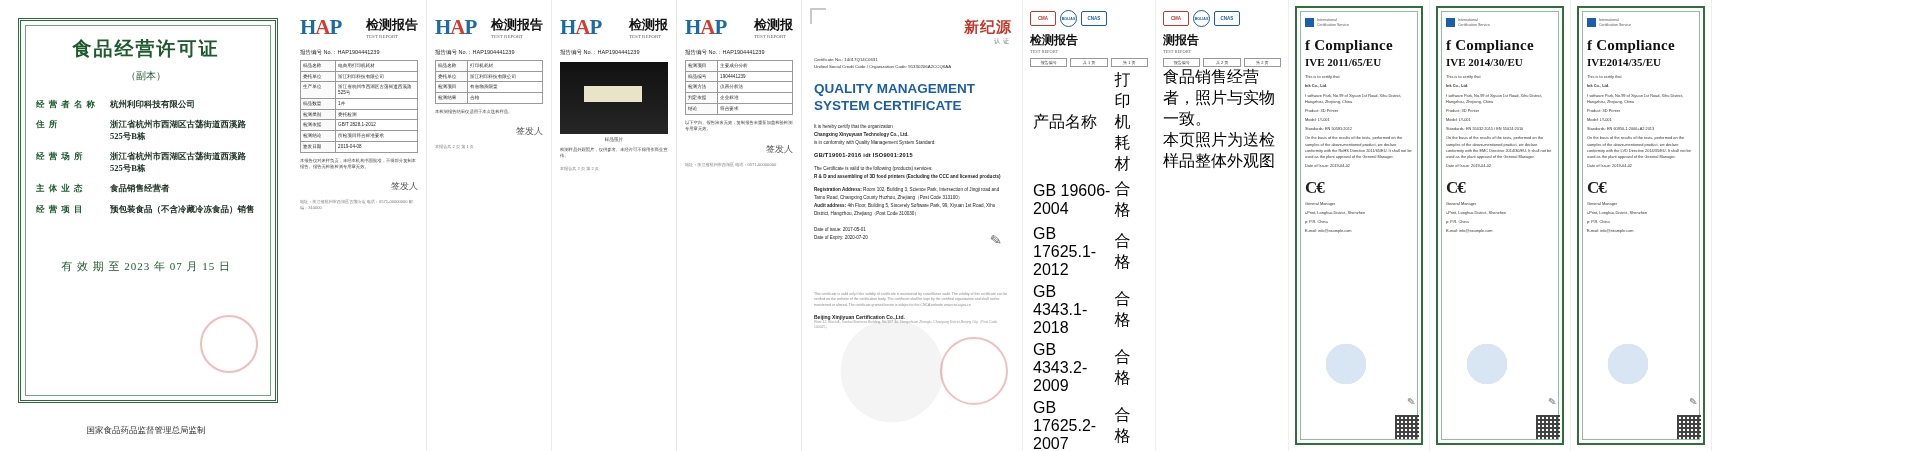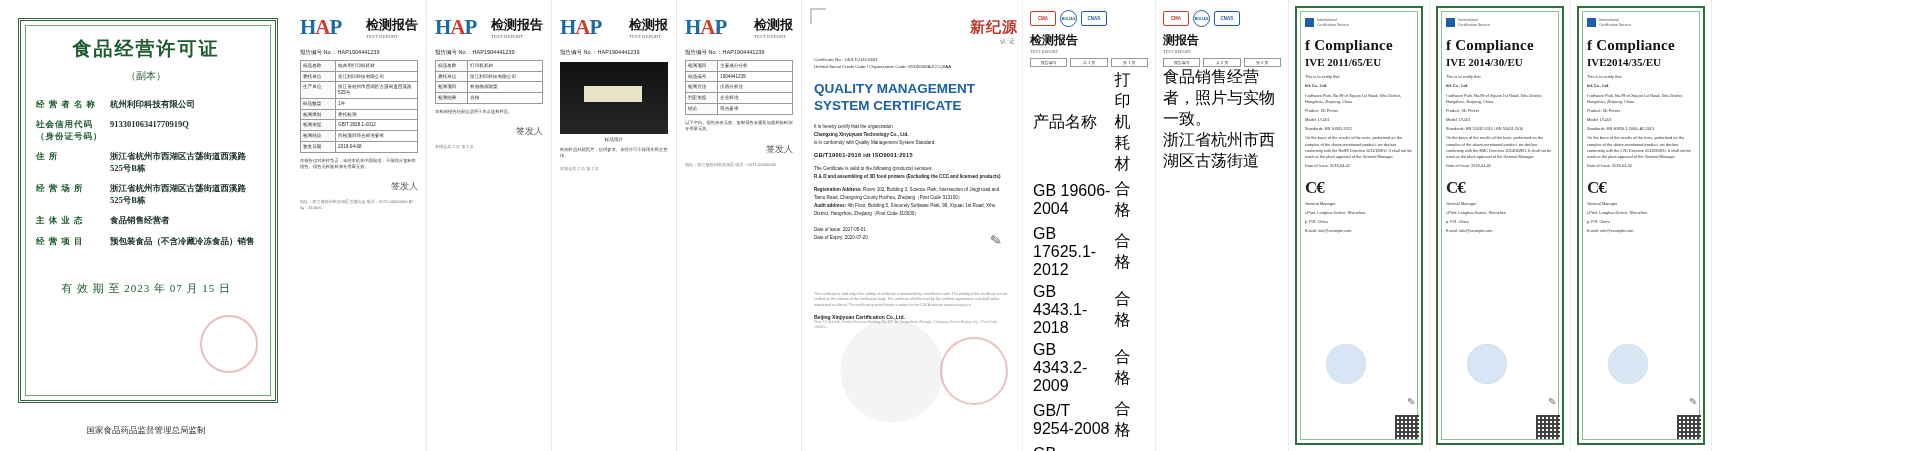--- a/index.html
+++ b/index.html
@@ -10,21 +10,21 @@
   
   .d1{width:272px;padding:14px 10px 22px 10px;}
   .d1 .frame{position:absolute;left:18px;top:18px;right:14px;bottom:48px;border:3px double #2f6a3c;}
   .d1 .frame:after{content:"";position:absolute;left:4px;top:4px;right:4px;bottom:4px;border:1px solid #6ca97a;}
   .d1 .title{position:relative;text-align:center;font-family:"Liberation Serif",serif;font-size:19px;font-weight:bold;color:#1d5a2c;margin-top:22px;letter-spacing:2px;}
   .d1 .sub{position:relative;text-align:center;font-family:"Liberation Serif",serif;font-size:10px;color:#1d5a2c;margin-top:7px;}
   .d1 .rows{position:relative;margin:16px 26px 0 26px;font-family:"Liberation Serif",serif;font-size:8.5px;color:#1d5a2c;line-height:1.35;}
   .d1 .row{display:flex;margin-bottom:9px;font-weight:bold;}
   .d1 .lbl{width:74px;flex:0 0 74px;letter-spacing:1px;}
   .d1 .val{flex:1;border-bottom:0px solid transparent;color:#20352a;}
-  .d1 .valid{position:relative;text-align:center;margin-top:34px;font-family:"Liberation Serif",serif;font-size:11px;color:#1d5a2c;letter-spacing:1px;}
+  .d1 .valid{position:relative;text-align:center;margin-top:44px;font-family:"Liberation Serif",serif;font-size:11px;color:#1d5a2c;letter-spacing:1px;}
   .d1 .foot{position:absolute;left:0;right:0;bottom:14px;text-align:center;font-family:"Liberation Serif",serif;font-size:8.5px;color:#333;}
   .d1 .seal{position:absolute;right:34px;bottom:78px;width:54px;height:54px;border-radius:50%;border:2px solid rgba(200,40,40,.55);opacity:.55;}
 
   
   .rep{border-right:1px solid #e8e8e8;padding:10px 8px;}
   .rep .hdr{display:flex;align-items:center;justify-content:space-between;height:34px;}
   .rep .hap{font-family:"Liberation Serif",serif;font-weight:bold;font-size:21px;color:#1b6aa8;letter-spacing:-1px;}
   .rep .hap .o{color:#d23b2f;}
   .rep .cn-title{font-family:"Liberation Serif",serif;font-size:13px;color:#111;font-weight:bold;}
   .rep .cn-title small{display:block;font-size:5px;font-weight:normal;color:#666;letter-spacing:0;}
@@ -40,21 +40,21 @@
   .rep .photocap{text-align:center;font-size:4.6px;color:#333;margin-top:3px;}
 
   .d2{width:118px;}
   .d3{width:108px;}
   .d4{width:108px;}
   .d5{width:108px;}
 
   
   .d6{width:196px;padding:12px 12px;border-right:1px solid #eee;background:#fff;}
   .d6 .corner{position:absolute;left:8px;top:8px;width:14px;height:14px;border-left:2px solid #c9c9c9;border-top:2px solid #c9c9c9;}
-  .d6 .logo{position:absolute;right:4px;top:18px;text-align:right;}
+  .d6 .logo{position:absolute;right:10px;top:18px;text-align:right;}
   .d6 .logo .cn{font-family:"Liberation Serif",serif;font-size:15px;font-weight:bold;color:#c0392b;letter-spacing:1px;}
   .d6 .logo .sm{font-size:6px;color:#777;letter-spacing:3px;}
   .d6 .cert-no{font-size:4.4px;color:#333;margin-top:44px;line-height:1.7;}
   .d6 h1{font-family:"Liberation Sans",sans-serif;font-size:13.5px;line-height:1.25;color:#1b5fa8;margin:10px 0 8px 0;font-weight:bold;}
   .d6 .body{font-size:4.6px;color:#222;line-height:1.75;}
   .d6 .std{font-weight:bold;color:#111;font-size:5.6px;letter-spacing:.3px;margin:4px 0;}
   .d6 .scope{font-weight:bold;font-size:4.6px;}
   .d6 .dates{font-size:4.5px;color:#222;margin-top:8px;line-height:1.8;}
   .d6 .discl{font-size:3.5px;color:#888;line-height:1.55;margin-top:50px;}
   .d6 .issuer{font-size:5px;color:#222;margin-top:6px;font-weight:bold;}
@@ -103,25 +103,20 @@
   <div class="doc d1">
     <div class="frame"></div>
     <div class="title">食品经营许可证</div>
     <div class="sub">（副本）</div>
     <div class="rows">
       <div class="row">
         <div class="lbl">经 营 者 名 称</div>
         <div class="val">杭州利印科技有限公司</div>
       </div>
       <div class="row">
-        <div class="lbl">社会信用代码
-（身份证号码）</div>
-        <div class="val">91330106341770919Q</div>
-      </div>
-      <div class="row">
         <div class="lbl">住          所</div>
         <div class="val">浙江省杭州市西湖区古荡街道西溪路525号B栋</div>
       </div>
       <div class="row">
         <div class="lbl">经 营 场 所</div>
         <div class="val">浙江省杭州市西湖区古荡街道西溪路525号B栋</div>
       </div>
       <div class="row">
         <div class="lbl">主 体 业 态</div>
         <div class="val">食品销售经营者</div>
@@ -356,24 +351,20 @@
           </tr>
       <tr>
             <td class="k">GB 4343.1-2018</td>
             <td>合格</td>
           </tr>
       <tr>
             <td class="k">GB 4343.2-2009</td>
             <td>合格</td>
           </tr>
       <tr>
-            <td class="k">GB/T 9254-2008</td>
-            <td>合格</td>
-          </tr>
-      <tr>
             <td class="k">GB 17625.2-2007</td>
             <td>合格</td>
           </tr>
     </tbody>
       </table>
 
   </div>
 
   <div class="doc cma">
     <div class="badges">
@@ -385,21 +376,21 @@
       <span>测报告</span>
       <small>TEST REPORT</small>
     </div>
     <div class="sub">
       <div>报告编号</div>
       <div>共 2 页</div>
       <div>第 2 页</div>
     </div>
     <div class="photo"></div>
     <div class="note">食品销售经营者，照片与实物一致。</div>
-    <div class="foot">浙江省杭州市西湖区古荡街道</div>
+    <div class="foot">本页照片为送检样品整体外观图</div>
   </div>
 
   <div class="doc ce">
     <div class="fr"></div>
     <div class="inner">
       <div class="brand">
         <div class="bbox"></div>
         <div class="bt">
           <span>International</span>
           <span>Certification Service</span>

